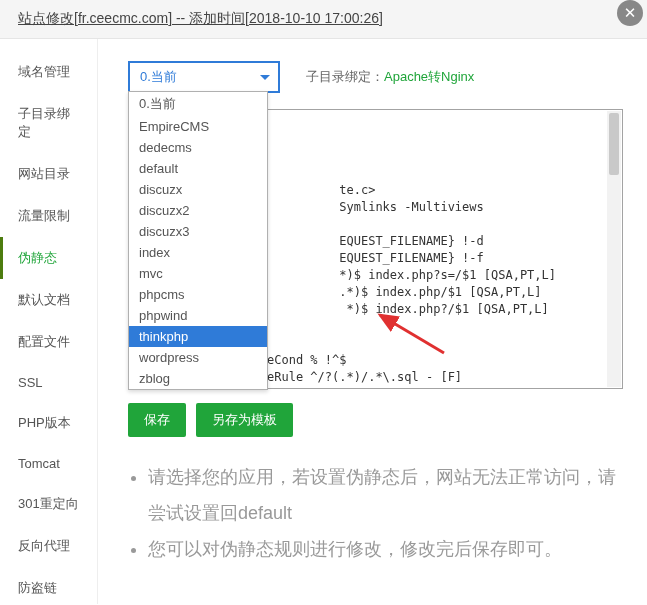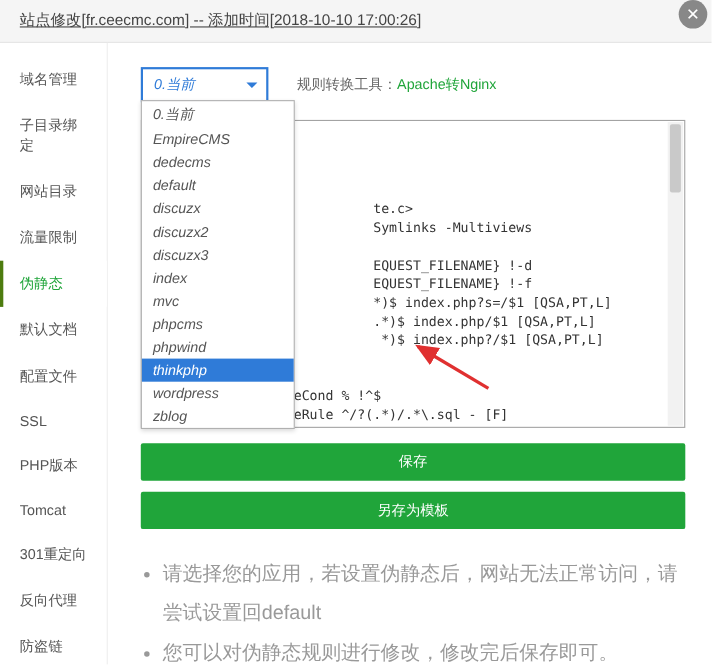--- a/index.html
+++ b/index.html
@@ -5,32 +5,32 @@
 * { margin: 0; padding: 0; box-sizing: border-box; }
 body { font-family: "Microsoft YaHei", Arial, sans-serif; font-size: 13px; color: #555; background: #fff; width: 647px; height: 605px; overflow: hidden; position: relative; }
 .header { background: #f5f5f5; border-bottom: 1px solid #e5e5e5; padding: 10px 18px; font-size: 14px; display: flex; align-items: center; justify-content: space-between; color: #444; text-decoration: underline; }
 .close-btn { position: absolute; right: 4px; top: 0px; width: 26px; height: 26px; border-radius: 50%; background: #888; color: #fff; display: flex; align-items: center; justify-content: center; font-size: 15px; cursor: pointer; }
 .container { display: flex; height: calc(100% - 40px); }
 .sidebar { width: 98px; border-right: 1px solid #eee; padding-top: 12px; }
 .sidebar-item { padding: 12px 18px; font-size: 13px; color: #555; cursor: pointer; }
 .sidebar-item.active { background: #fff; color: #20a53a; border-left: 3px solid #4d7c0f; padding-left: 15px; font-weight: 500; }
 .main { flex: 1; padding: 22px 24px 10px 30px; position: relative; }
 .top-row { display: flex; align-items: center; gap: 26px; margin-bottom: 16px; }
-.select-wrap { position: relative; width: 116px; font-style: italic; }
+.select-wrap { position: relative; width: 152px; }
 .select-box { border: 2px solid #2f7bd8; padding: 5px 22px 5px 10px; font-size: 13px; color: #2f7bd8; background: #fff; cursor: pointer; position: relative; }
 .select-box::after { content: ""; position: absolute; right: 8px; top: 50%; margin-top: -2px; border: 5px solid transparent; border-top-color: #2f7bd8; }
 .dropdown { position: absolute; top: 30px; left: 0; width: 140px; border: 1px solid #b0b0b0; background: #fff; z-index: 100; box-shadow: 0 2px 4px rgba(0,0,0,0.15); }
 .dropdown-item { padding: 3px 10px; font-size: 13px; color: #555; cursor: pointer; }
 .dropdown-item.selected { background: #2f7bd8; color: #fff; }
 .converter-label { color: #666; font-size: 13px; }
 .converter-link { color: #20a53a; }
 .editor { border: 1px solid #a3a3a3; height: 280px; font-family: Consolas, monospace; font-size: 12px; display: flex; overflow: hidden; position: relative; margin-bottom: 14px; gap: 27px; }
 .gutter { background: #f7f7f7; border-right: 1px solid #e5e5e5; color: #aaa; text-align: right; padding: 4px 6px 4px 0; width: 38px; line-height: 17px; font-size: 12px; }
 .code { padding: 4px 8px; line-height: 17px; white-space: pre; color: #333; font-family: "SimSun", Consolas, monospace; flex: 1; }
-.buttons { display: flex; gap: 10px; margin-bottom: 22px; flex-direction: column; }
+.buttons { display: flex; gap: 10px; margin-bottom: 22px; }
 .btn { background: #20a53a; color: #fff; border: none; padding: 8px 16px; font-size: 13px; cursor: pointer; border-radius: 2px; }
 .hints { list-style: disc; padding-left: 20px; color: #999; font-size: 18px; line-height: 2; }
 .arrow { position: absolute; left: 274px; top: 270px; pointer-events: none; }
 .scrollbar-v { position: absolute; right: 1px; top: 1px; width: 14px; height: calc(100% - 2px); background: #f2f2f2; }
 .scrollbar-v::before { content: ""; position: absolute; left: 2px; top: 2px; width: 10px; height: 62px; background: #c9c9c9; border-radius: 2px; }
 </style>
 </head>
 <body>
 
 <div class="header">
@@ -72,21 +72,21 @@
             <div class="dropdown-item">index</div>
             <div class="dropdown-item">mvc</div>
             <div class="dropdown-item">phpcms</div>
             <div class="dropdown-item">phpwind</div>
             <div class="dropdown-item selected">thinkphp</div>
             <div class="dropdown-item">wordpress</div>
             <div class="dropdown-item">zblog</div>
           </div>
       </div>
       <div>
-        <span class="converter-label">规则转换工具：</span><span class="converter-link">Apache转Nginx</span>
+        <span class="converter-label">子目录绑定：</span><span class="converter-link">Apache转Nginx</span>
       </div>
     </div>
 
     <div class="editor">
       <div class="gutter" id="gutter">
           <div>1</div>
           <div>2</div>
           <div>3</div>
           <div>4</div>
           <div>5</div>

